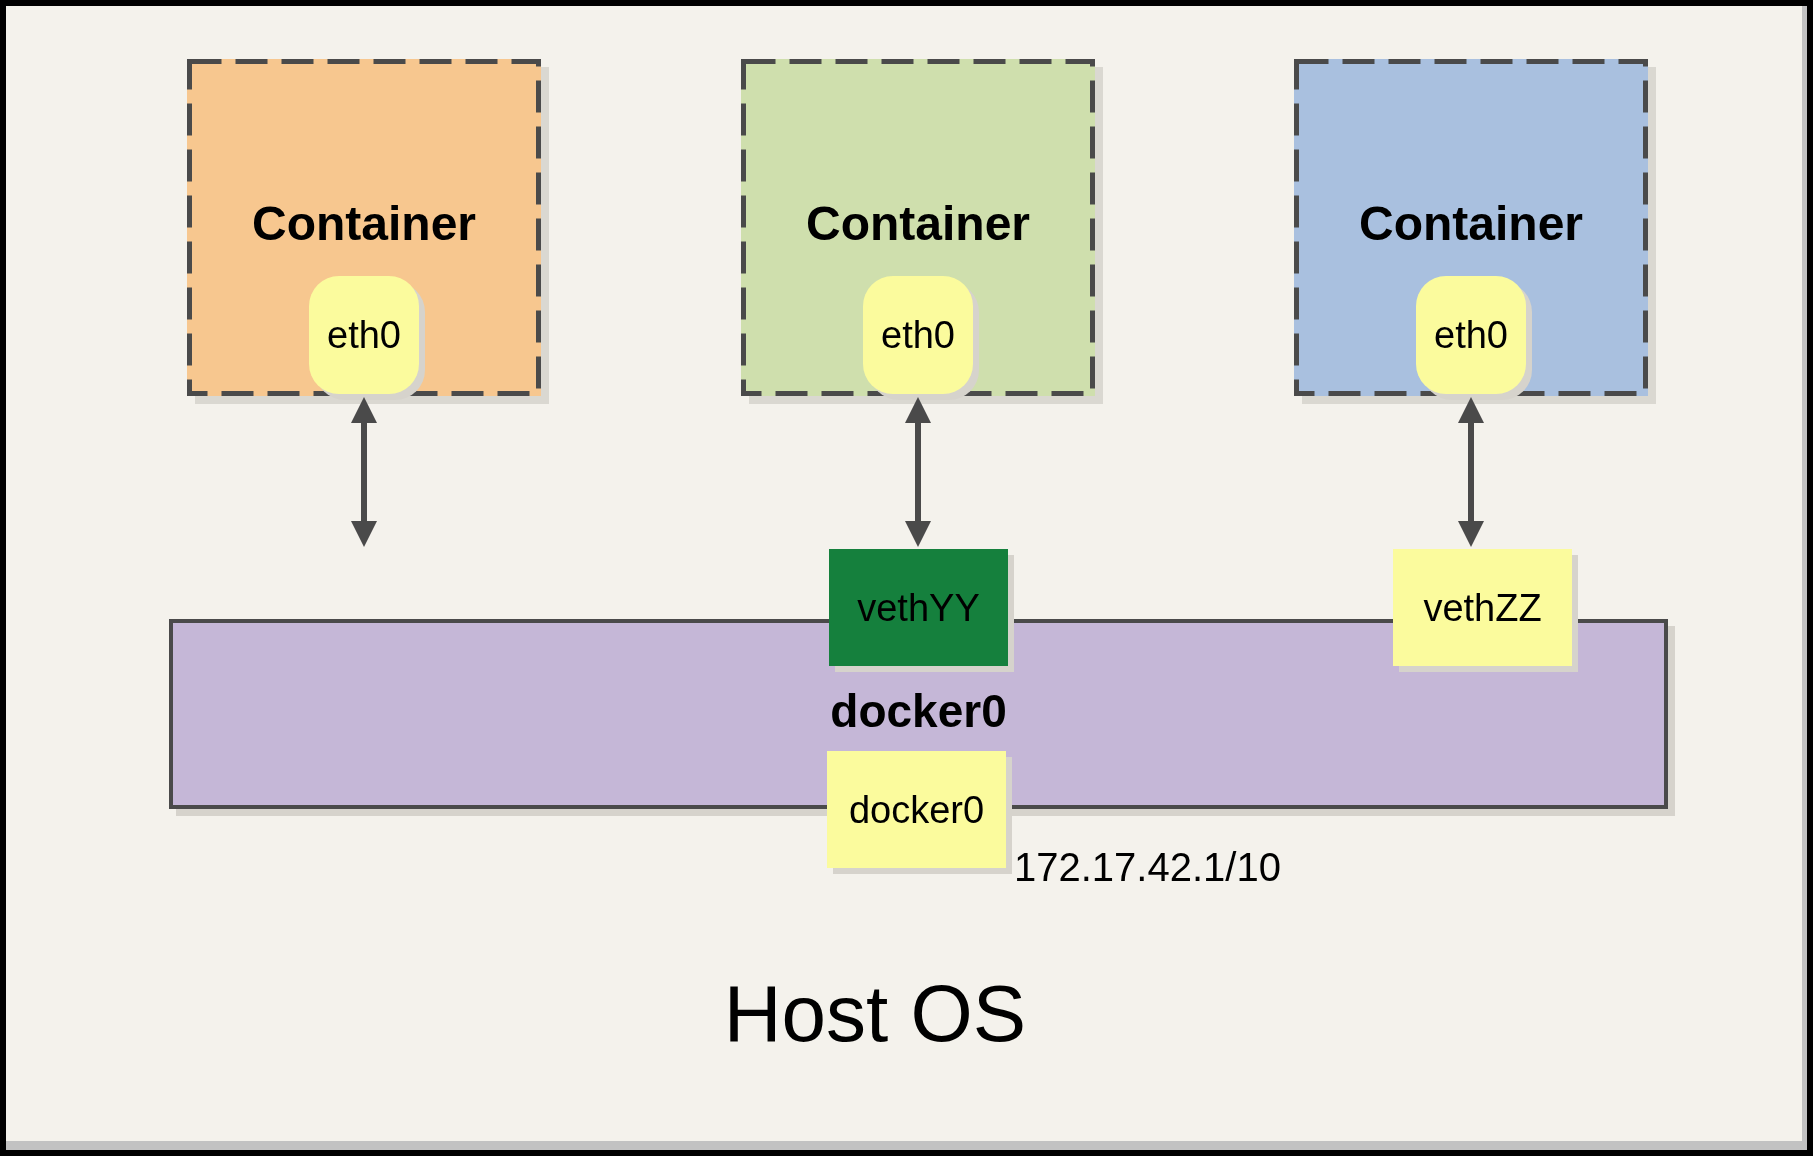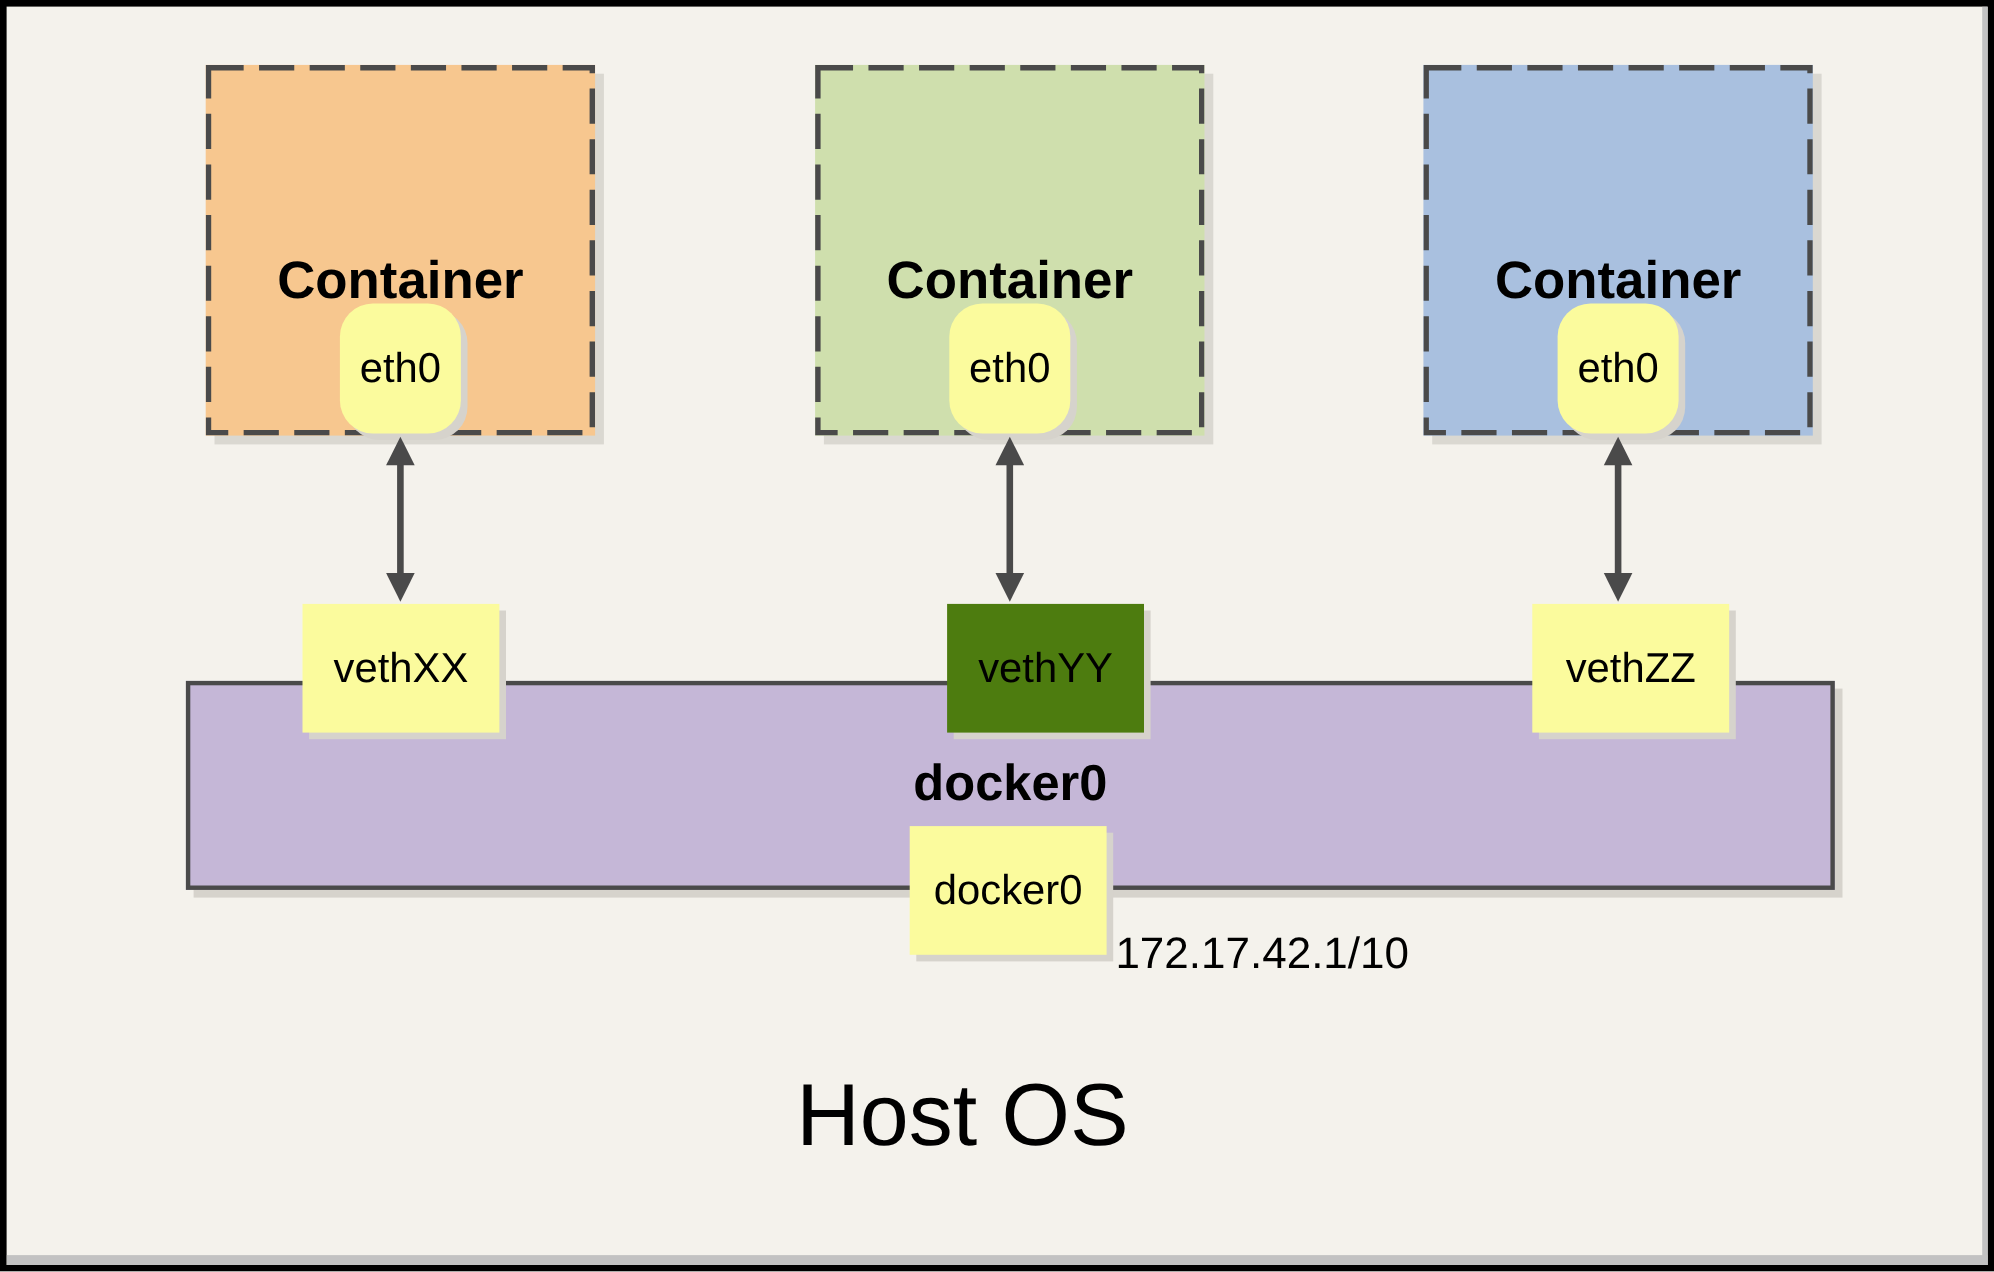--- a/index.html
+++ b/index.html
@@ -24,21 +24,20 @@
   }
   .cbox .dash{position:absolute;left:0;top:0;}
   .cbox-1{left:181px;}
   .cbox-2{left:735px;}
   .cbox-3{left:1288px;}
   .clabel{
     position:absolute;left:0;top:139px;width:100%;
     text-align:center;
     font-size:48px;font-weight:bold;line-height:52px;
     letter-spacing:0px;
-    margin-top:32px;
   }
 
   
   .iface{
     position:absolute;
     display:flex;align-items:center;justify-content:center;
     font-size:38px;line-height:42px;
     box-shadow:6px 6px 0 0 #d6d3cc;
   }
   .eth{left:122px;top:217px;width:110px;height:118px;border-radius:30px;}
@@ -127,24 +126,21 @@
   <svg class="arrow arrow-3" viewBox="0 0 36 152">
     <line x1="18" y1="22" x2="18" y2="130" stroke="#4a4a4a" stroke-width="6"></line>
     <polygon points="18,1 31,27 5,27" fill="#4a4a4a"></polygon>
     <polygon points="18,151 31,125 5,125" fill="#4a4a4a"></polygon>
   </svg>
 
   <div class="bar" style="background: rgb(197, 183, 215);">
     <div class="bar-label">docker0</div>
   </div>
 
-  <div class="iface veth veth-1" style="background: rgb(251, 251, 157);">
-    <span>vethXX</span>
-  </div>
-  <div class="iface veth veth-2" style="background: #4d7c0f; margin-left: 32px;">
+  <div class="iface veth veth-2" style="background: #15803d;">
     <span>vethYY</span>
   </div>
   <div class="iface veth veth-3" style="background: rgb(251, 251, 157);">
     <span>vethZZ</span>
   </div>
 
   <div class="iface dockerchip" style="background: rgb(251, 251, 157);">
     <span>docker0</span>
   </div>
 

